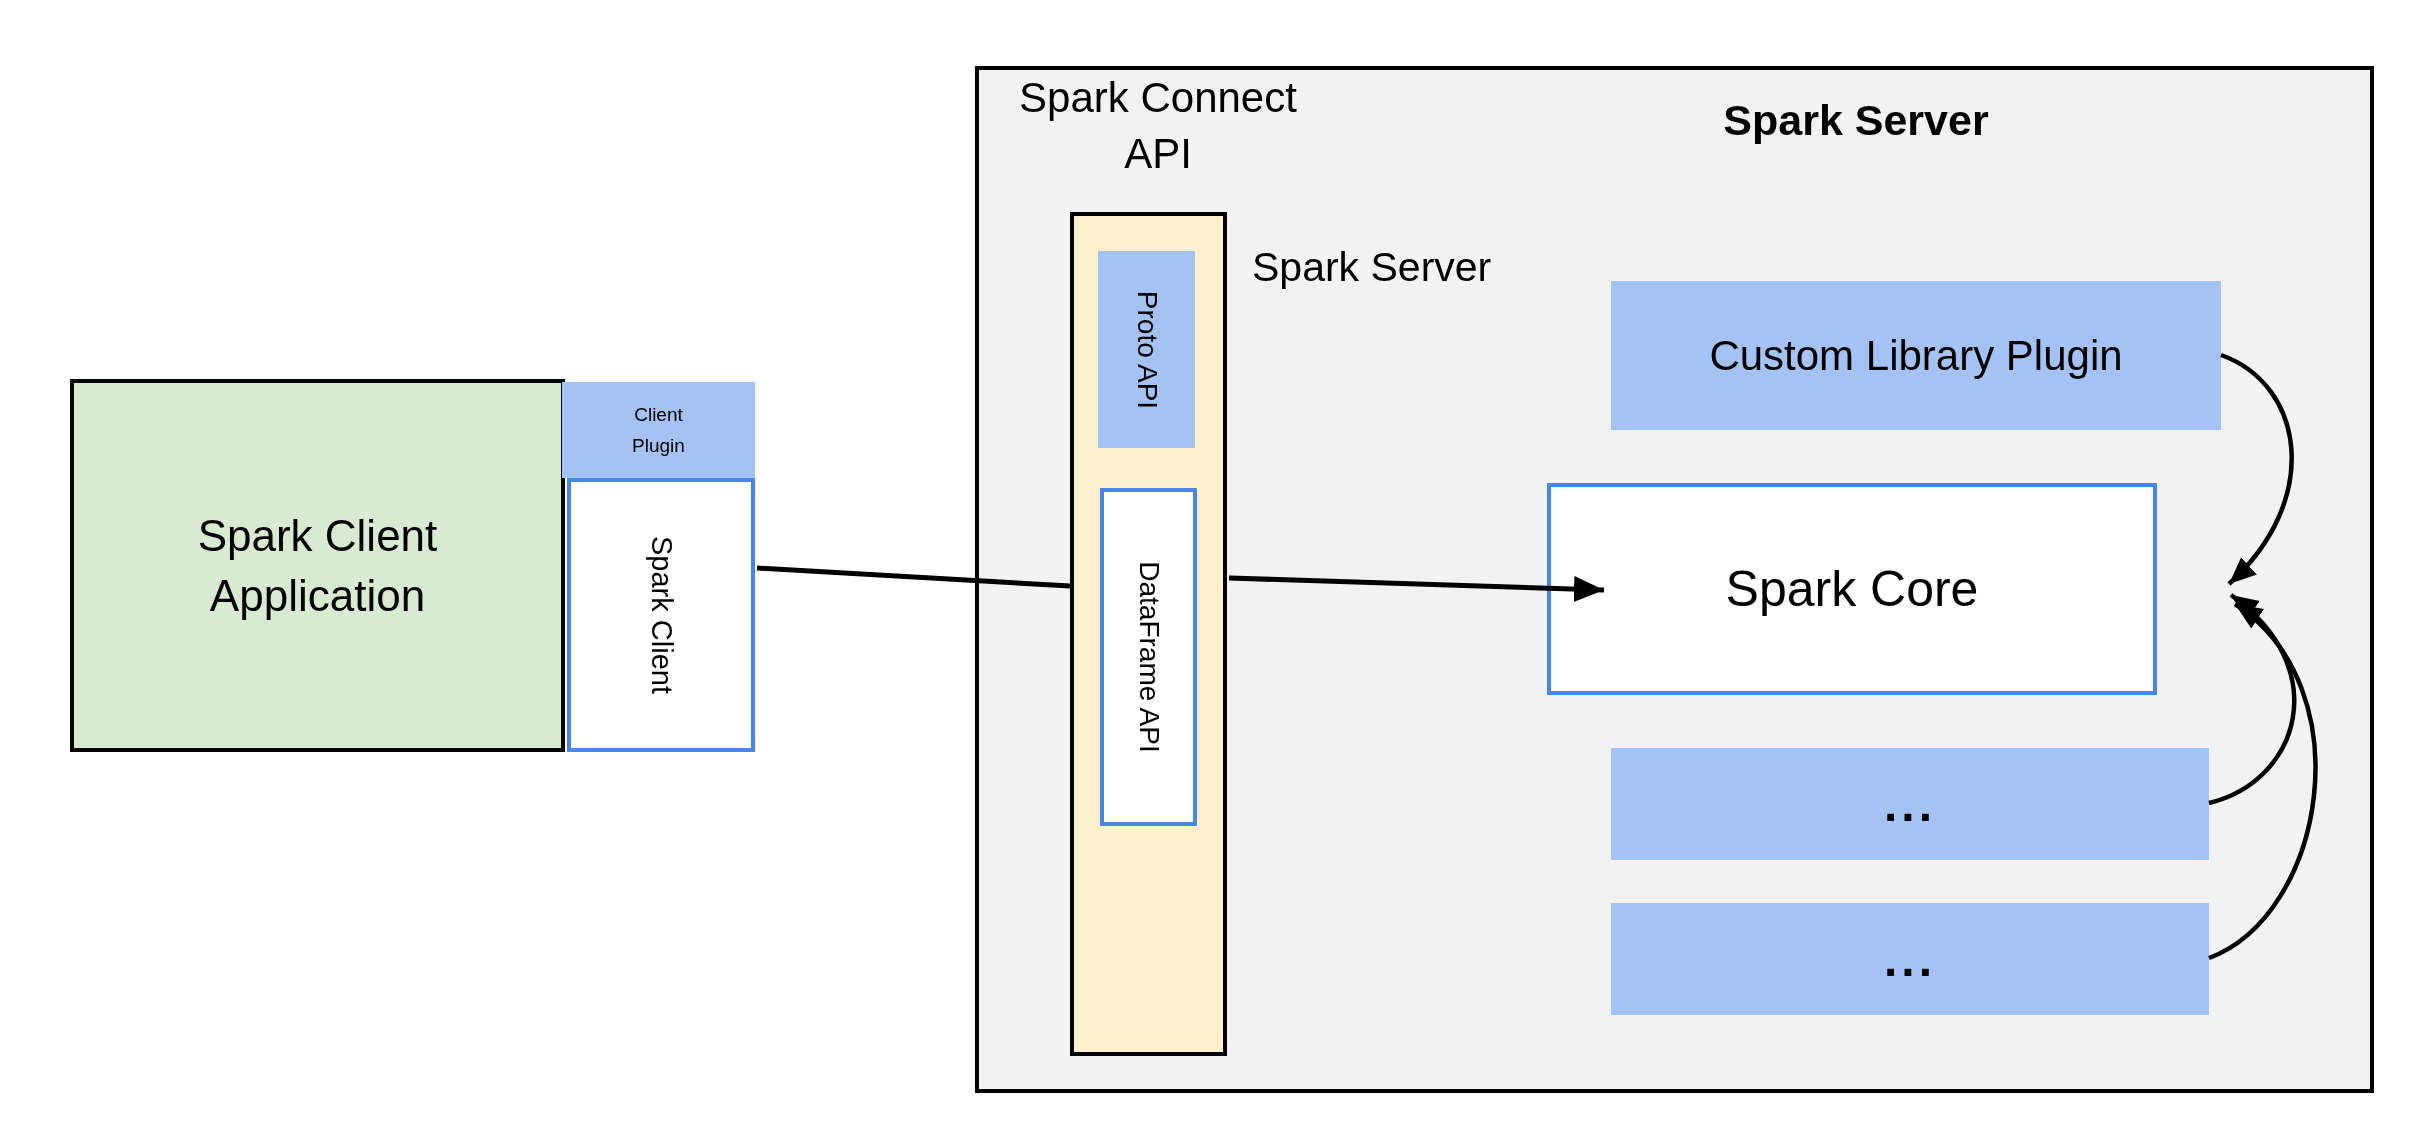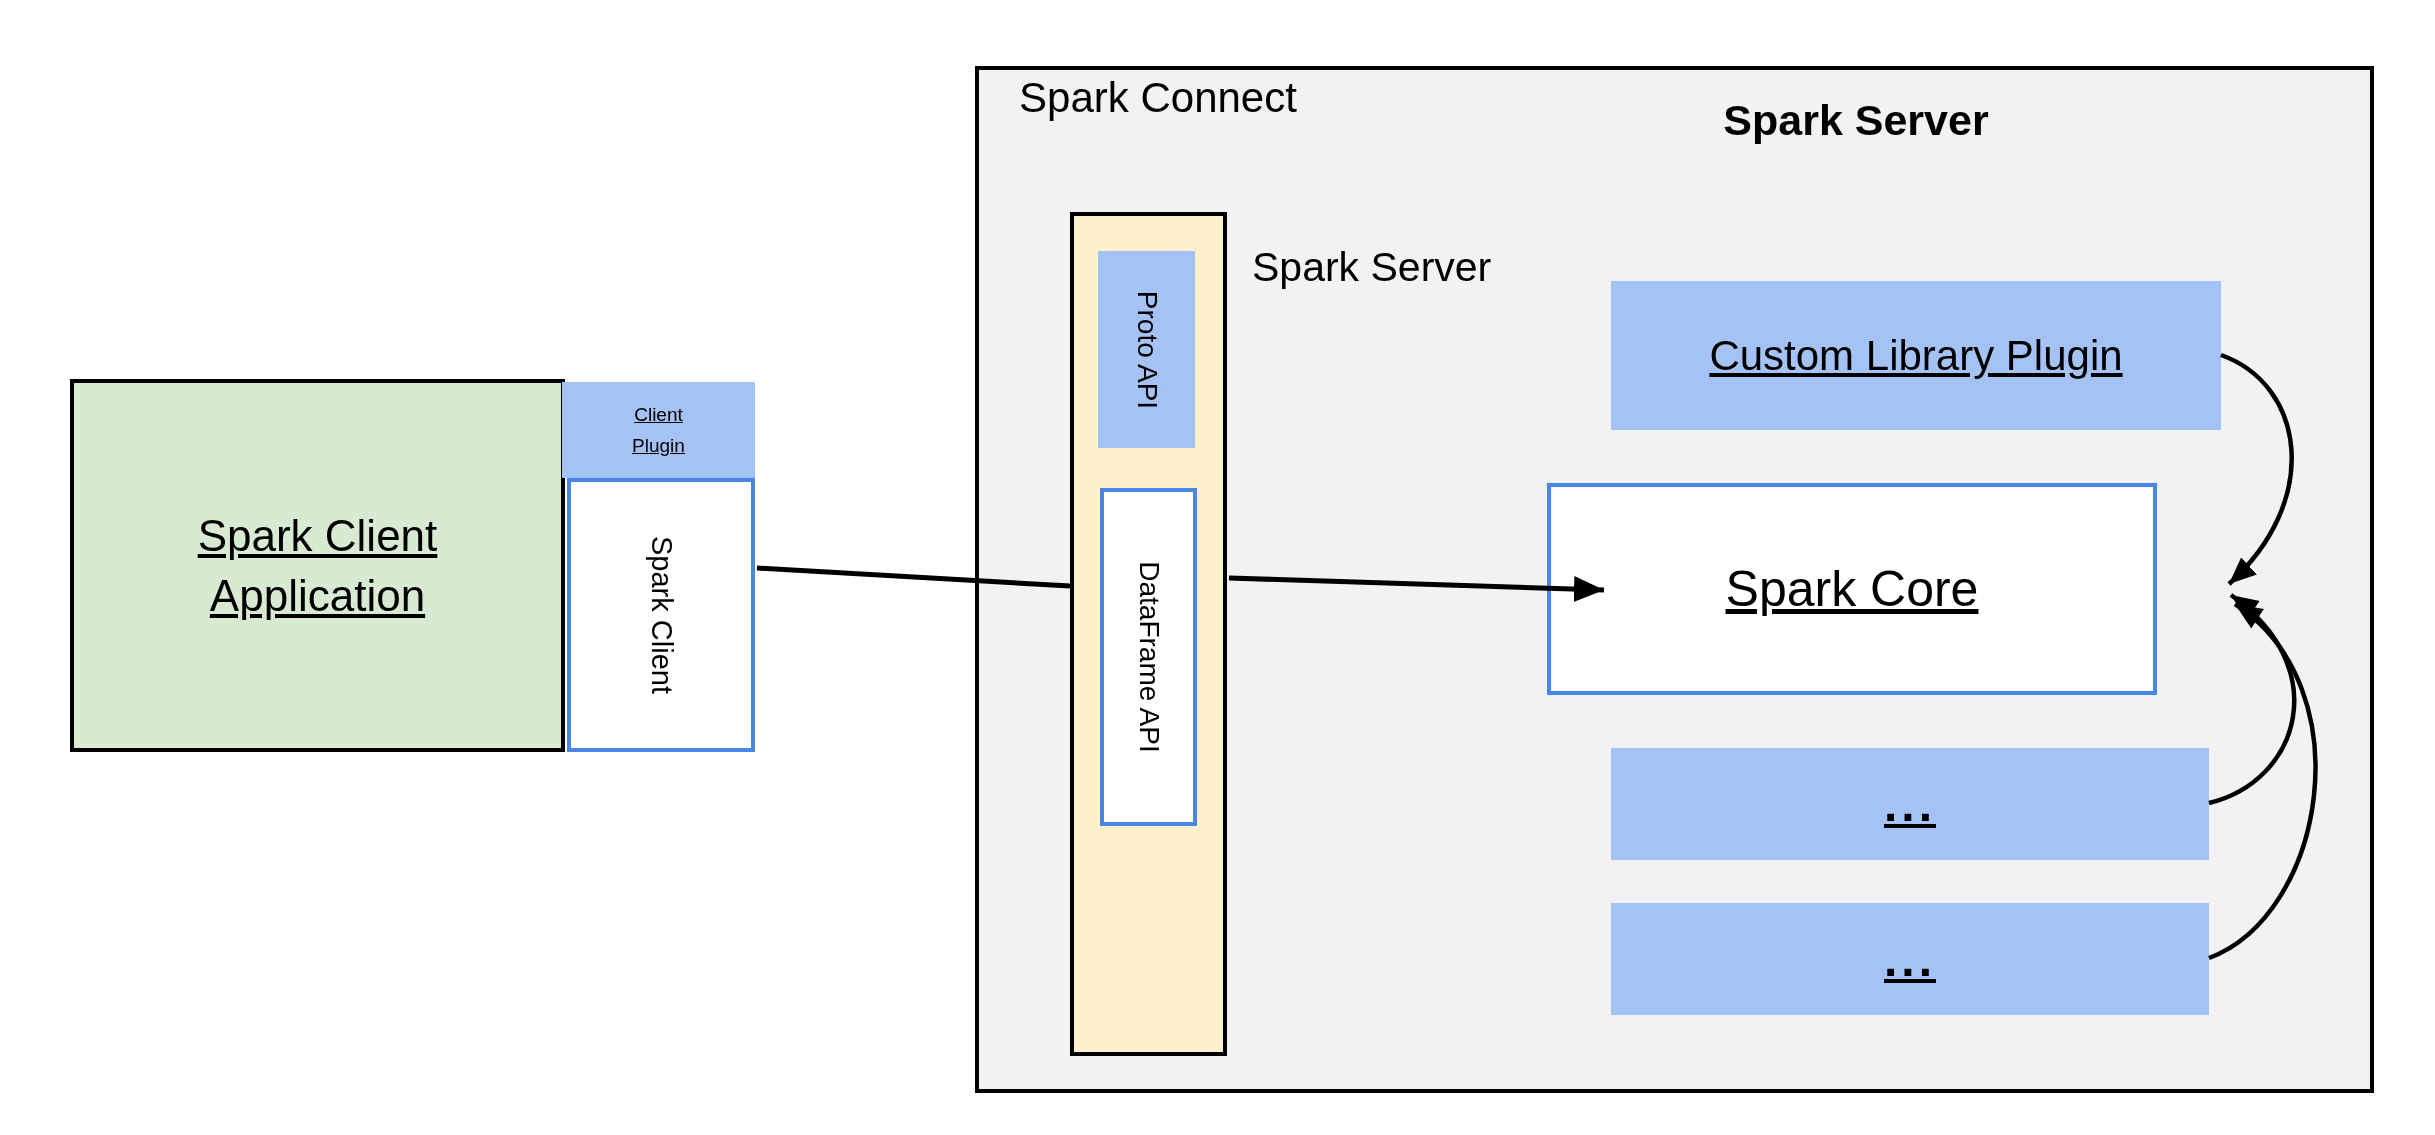--- a/index.html
+++ b/index.html
@@ -6,21 +6,21 @@
   .canvas{
     position:relative;
     width:2435px;height:1135px;
     background:var(--background,#fff);
     font-family:"Liberation Sans", sans-serif;
     color:#000;
     overflow:hidden;
     padding-left:21px;
   }
   .box{position:absolute;box-sizing:border-box;}
-  .center{display:flex;flex-direction:column;align-items:center;justify-content:center;text-align:center;text-decoration:underline;}
+  .center{display:flex;flex-direction:column;align-items:center;justify-content:center;text-align:center;}
 
   
   .green-box{
     left:70px;top:379px;width:495px;height:373px;
     background:var(--green_fill,#d9ead3);
     border:4px solid #000;
     font-size:44px;line-height:60px;
   }
   .client-package-box{
     left:562px;top:382px;width:193px;height:96px;
@@ -97,20 +97,21 @@
 </style>
 </head>
 <body>
 
 <div class="canvas">
 
   <div class="box gray-box"></div>
 
   <div class="box connect-api-title">
     <div>Spark Connect</div>
+    <div>API</div>
   </div>
 
   <div class="box server-title">Spark Server</div>
 
   <div class="box green-box center">
     <div>Spark Client</div>
     <div>Application</div>
   </div>
 
   <div class="box client-package-box center">

